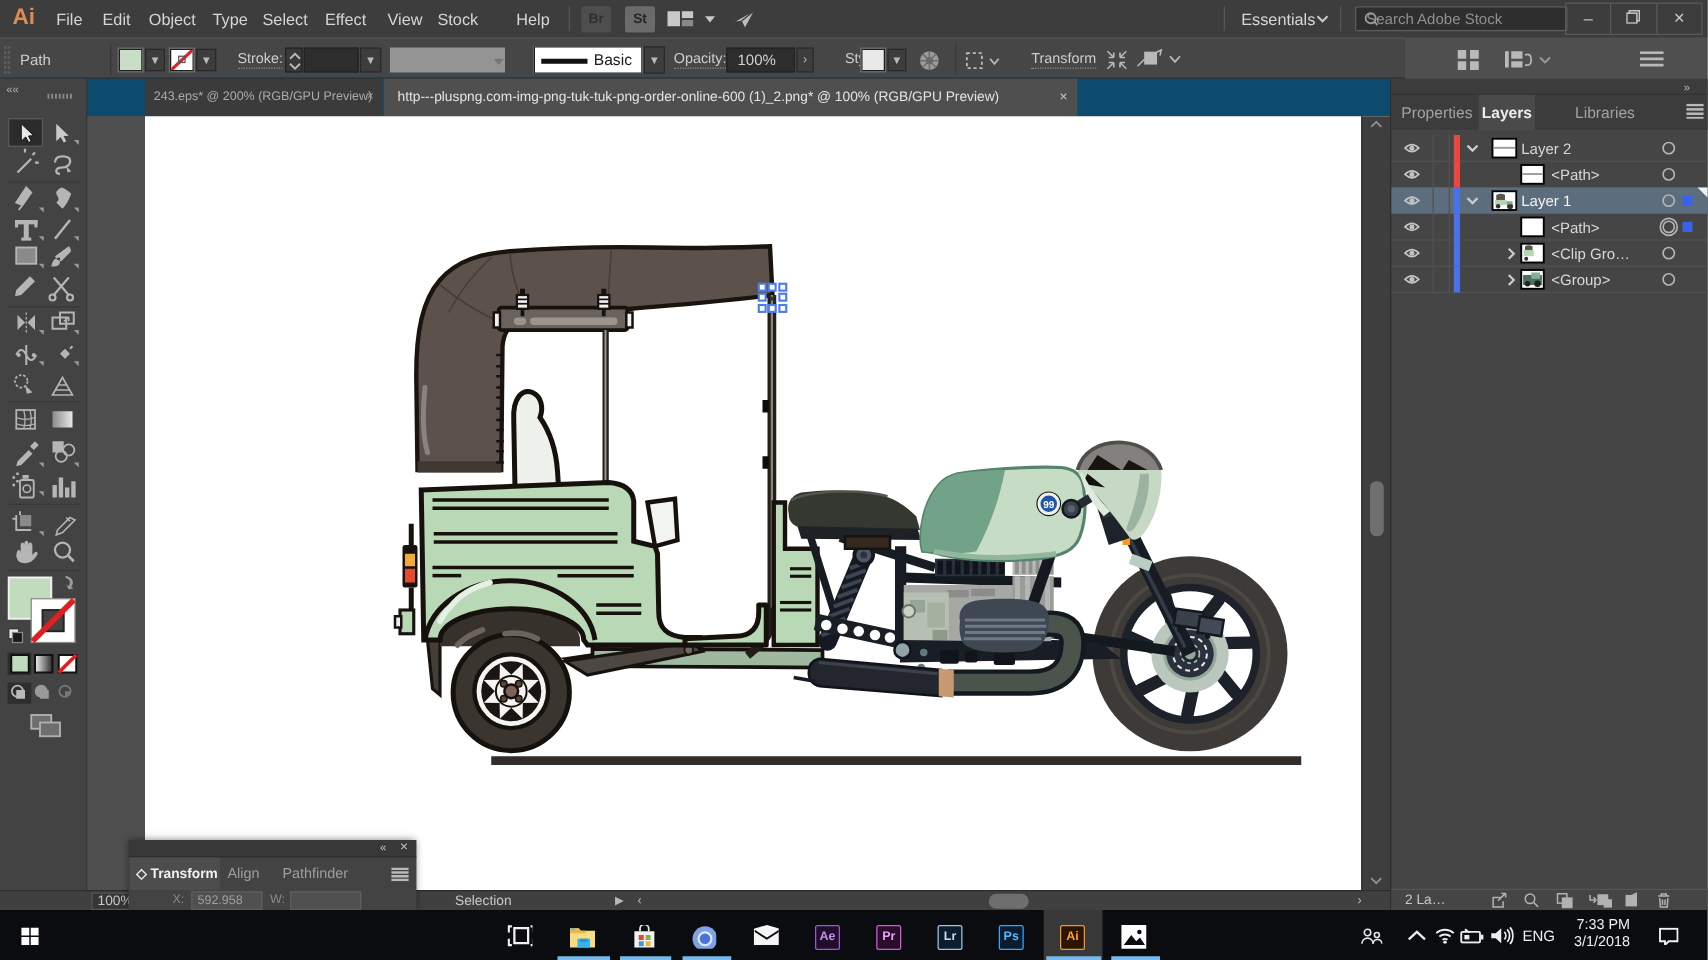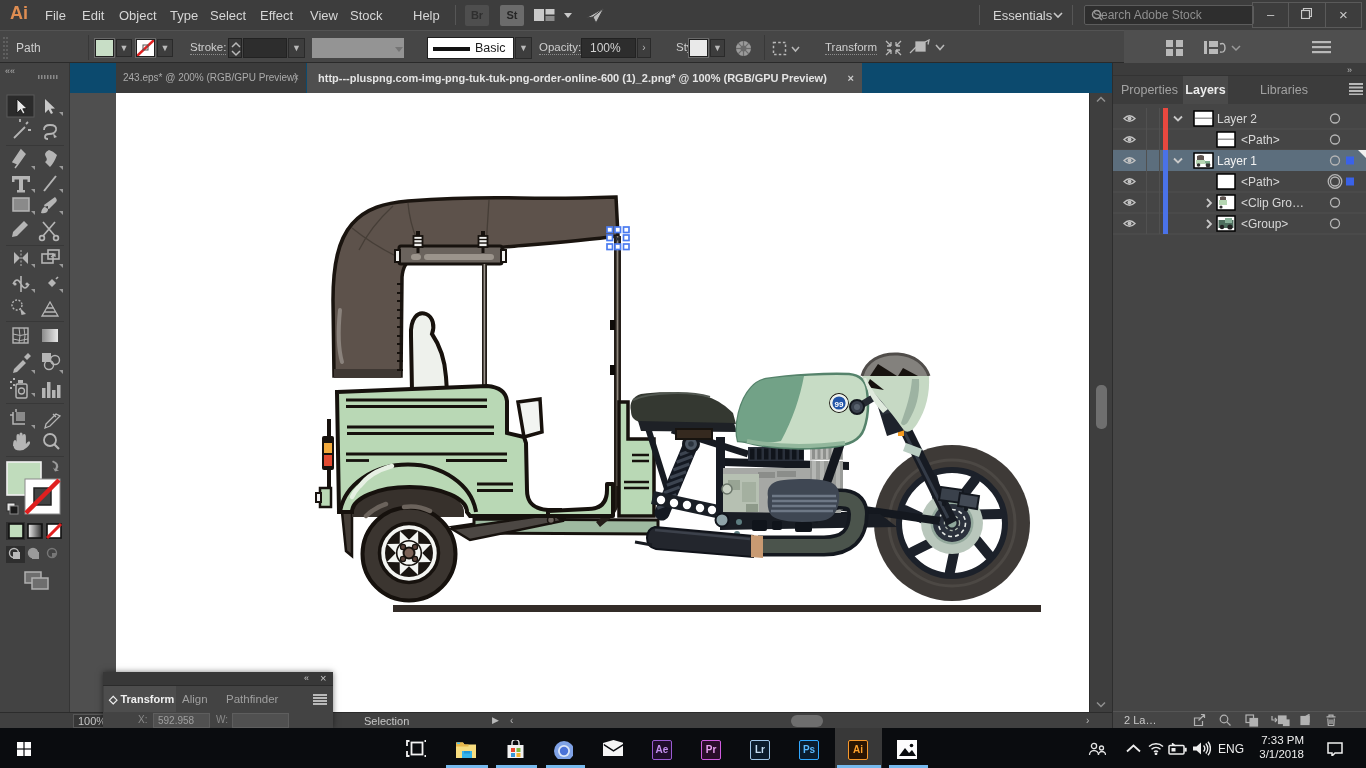--- a/index.html
+++ b/index.html
@@ -191,21 +191,21 @@
         <g fill="#b9b9b9">
           <rect x="0" y="0" width="19" height="2.2"></rect>
           <rect x="0" y="5" width="19" height="2.2"></rect>
           <rect x="0" y="10" width="19" height="2.2"></rect>
         </g>
       </svg>
 </div>
 
 <div class="abs" id="tabrow">
   <div class="dtab" style="left:116px;width:190px;background:#3b3b3b;color:#ababab;font-size:10px;"><span style="margin-left:7px">243.eps* @ 200% (RGB/GPU Preview)</span><span style="position:absolute;right:7px;color:#9a9a9a;">×</span></div>
-  <div class="dtab" style="left:307px;width:555px;background:#4f4f4f;color:#e4e4e4;font-weight:bold;font-size:11px;"><span style="margin-left:11px">http---pluspng.com-img-png-tuk-tuk-png-order-online-600 (1)_2.png* @ 100% (RGB/GPU Preview)</span><span style="position:absolute;right:8px;color:#cccccc;">×</span></div>
+  <div class="dtab" style="left:307px;width:555px;background:#4f4f4f;color:#e4e4e4;font-weight:normal;font-size:11px;"><span style="margin-left:11px">http---pluspng.com-img-png-tuk-tuk-png-order-online-600 (1)_2.png* @ 100% (RGB/GPU Preview)</span><span style="position:absolute;right:8px;color:#cccccc;">×</span></div>
 </div>
 
 <div class="abs" id="toolpanel">
   <svg width="70" height="649" viewBox="0 0 70 649" id="toolsvg">
     <g transform="translate(0,-63)">
     <text x="5" y="74" fill="#b0b0b0" font-size="9">««</text>
     <g fill="#8a8a8a">
             <rect x="38" y="75" width="1.5" height="4"></rect>
             <rect x="41" y="75" width="1.5" height="4"></rect>
             <rect x="44" y="75" width="1.5" height="4"></rect>

